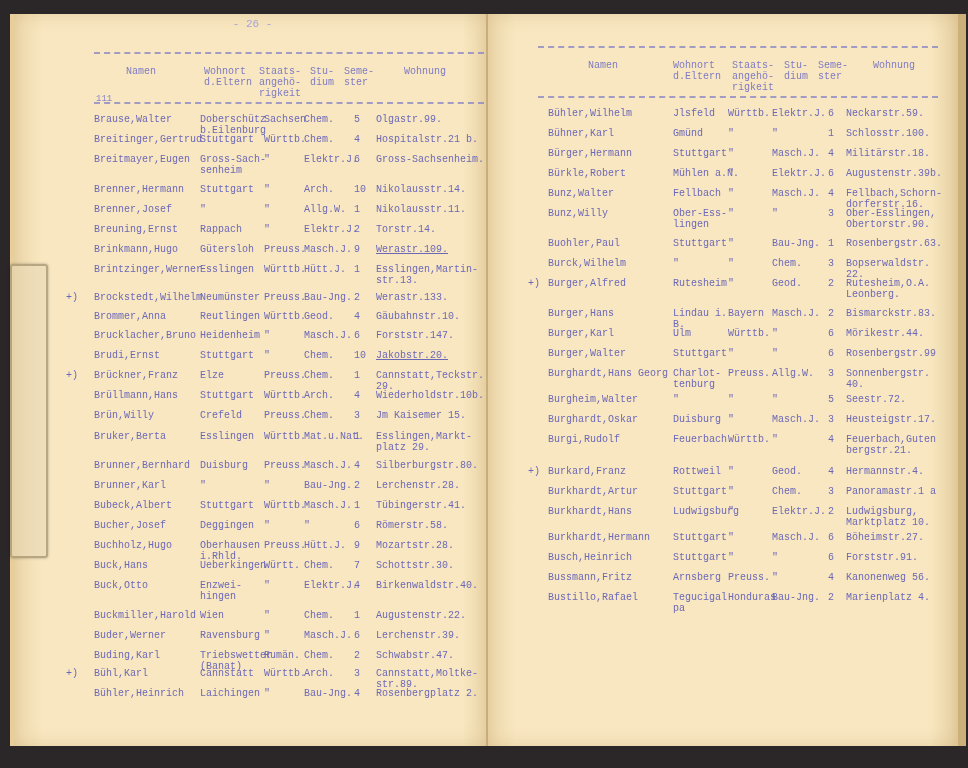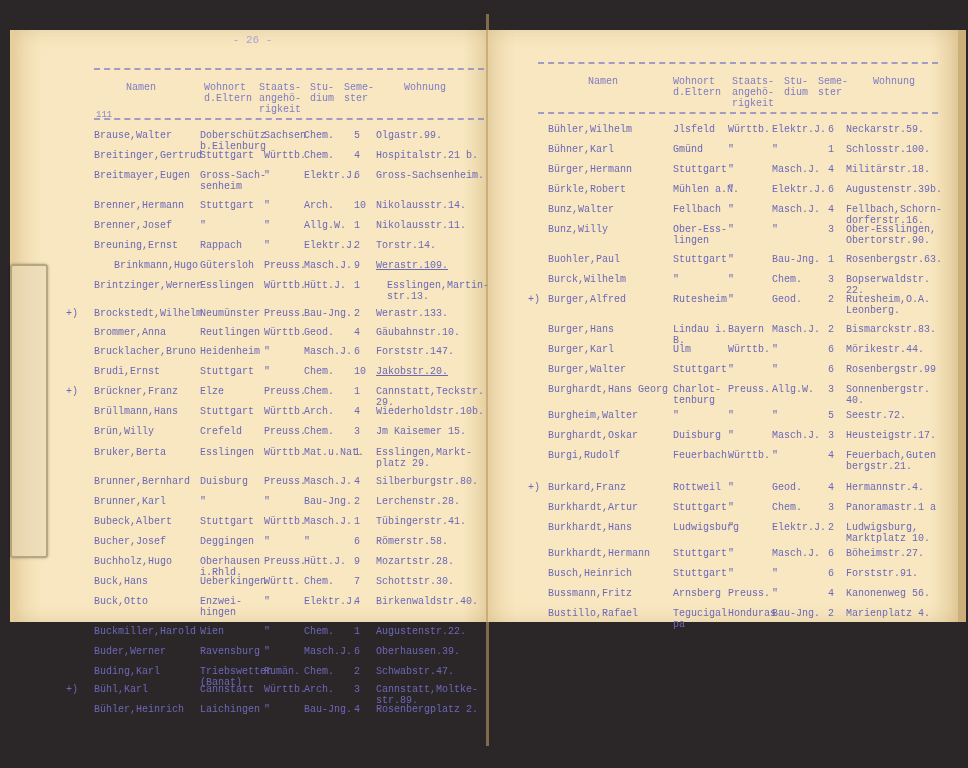--- a/index.html
+++ b/index.html
@@ -6,21 +6,21 @@
   body {
     width:968px; height:768px; overflow:hidden;
     background:#2b2628;
     position:relative;
     font-family:"Liberation Mono", "DejaVu Sans Mono", monospace;
   }
   .book {
     position:absolute; left:10px; top:14px; width:948px; height:732px;
   }
   .page {
-    position:absolute; top:16px; height:592px;
+    position:absolute; top:0; height:732px;
     background:#f8e7c0;
     background-image: linear-gradient(90deg, rgba(210,180,120,0.25) 0%, rgba(248,231,192,0) 6%, rgba(248,231,192,0) 94%, rgba(200,170,110,0.35) 100%);
     box-shadow: inset 0 0 18px rgba(170,130,70,0.25);
   }
   .page.left { left:0; width:477px; border-left:4px solid #e8cf9a; }
   .page.right { left:478px; width:470px; border-right:8px solid #cdb079; }
   .gutter { position:absolute; left:476px; top:0; width:3px; height:732px; background:#b99a62; opacity:0.6; }
   .bookmark {
     position:absolute; left:0; top:250px; width:34px; height:290px;
     background:rgba(230,215,180,0.55);
@@ -112,35 +112,35 @@
           <span class="cell" style="left: 52px;"></span>
           <span class="cell" style="left: 80px;">Breuning,Ernst</span>
           <span class="cell" style="left: 186px;">Rappach</span>
           <span class="cell" style="left: 250px;">"</span>
           <span class="cell" style="left: 290px;">Elektr.J.</span>
           <span class="cell" style="left: 340px;">2</span>
           <span class="cell" style="left: 362px;">Torstr.14.</span>
         </div>
         <div class="row" style="left: 0px; top: 230px; width: 100%;">
           <span class="cell" style="left: 52px;"></span>
-          <span class="cell" style="left: 80px; margin-left: 20px;">Brinkmann,Hugo</span>
+          <span class="cell" style="left: 80px;">Brinkmann,Hugo</span>
           <span class="cell" style="left: 186px;">Gütersloh</span>
           <span class="cell" style="left: 250px;">Preuss.</span>
           <span class="cell" style="left: 290px;">Masch.J.</span>
           <span class="cell" style="left: 340px;">9</span>
           <span class="cell" style="left: 362px; text-decoration: underline;">Werastr.109.</span>
         </div>
         <div class="row" style="left: 0px; top: 250px; width: 100%;">
           <span class="cell" style="left: 52px;"></span>
           <span class="cell" style="left: 80px;">Brintzinger,Werner</span>
           <span class="cell" style="left: 186px;">Esslingen</span>
           <span class="cell" style="left: 250px;">Württb.</span>
           <span class="cell" style="left: 290px;">Hütt.J.</span>
           <span class="cell" style="left: 340px;">1</span>
-          <span class="cell" style="left: 362px; margin-left: 11px;">Esslingen,Martin-
+          <span class="cell" style="left: 362px;">Esslingen,Martin-
 str.13.</span>
         </div>
         <div class="row" style="left: 0px; top: 278px; width: 100%;">
           <span class="cell" style="left: 52px;">+)</span>
           <span class="cell" style="left: 80px;">Brockstedt,Wilhelm</span>
           <span class="cell" style="left: 186px;">Neumünster</span>
           <span class="cell" style="left: 250px;">Preuss.</span>
           <span class="cell" style="left: 290px;">Bau-Jng.</span>
           <span class="cell" style="left: 340px;">2</span>
           <span class="cell" style="left: 362px;">Werastr.133.</span>
@@ -284,21 +284,21 @@
           <span class="cell" style="left: 340px;">1</span>
           <span class="cell" style="left: 362px;">Augustenstr.22.</span>
         </div>
         <div class="row" style="left: 0px; top: 616px; width: 100%;">
           <span class="cell" style="left: 52px;"></span>
           <span class="cell" style="left: 80px;">Buder,Werner</span>
           <span class="cell" style="left: 186px;">Ravensburg</span>
           <span class="cell" style="left: 250px;">"</span>
           <span class="cell" style="left: 290px;">Masch.J.</span>
           <span class="cell" style="left: 340px;">6</span>
-          <span class="cell" style="left: 362px;">Oberhausen.39.</span>
+          <span class="cell" style="left: 362px;">Lerchenstr.39.</span>
         </div>
         <div class="row" style="left: 0px; top: 636px; width: 100%;">
           <span class="cell" style="left: 52px;"></span>
           <span class="cell" style="left: 80px;">Buding,Karl</span>
           <span class="cell" style="left: 186px;">Triebswetter
 (Banat)</span>
           <span class="cell" style="left: 250px;">Rumän.</span>
           <span class="cell" style="left: 290px;">Chem.</span>
           <span class="cell" style="left: 340px;">2</span>
           <span class="cell" style="left: 362px;">Schwabstr.47.</span>

